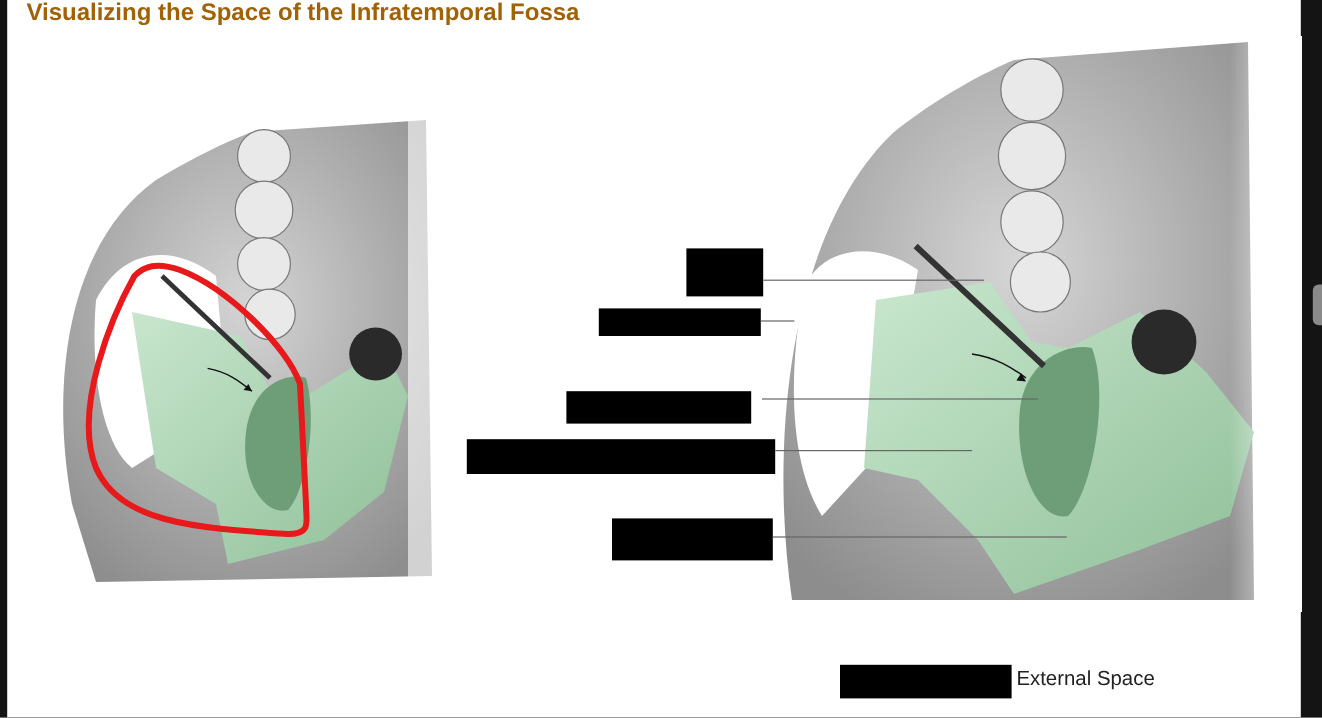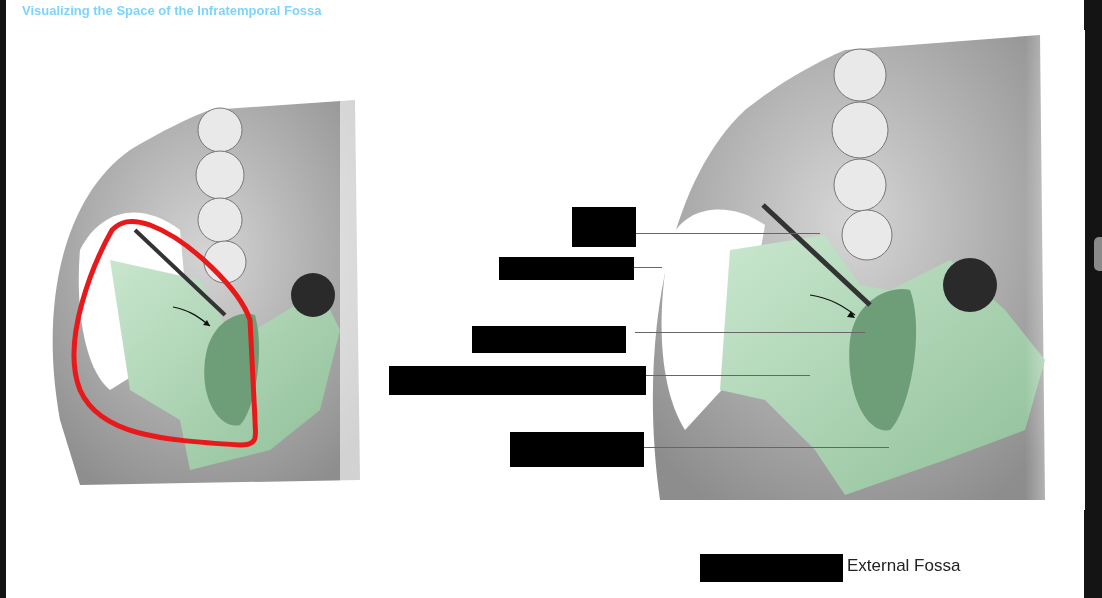--- a/index.html
+++ b/index.html
@@ -1,18 +1,18 @@
 <!DOCTYPE html>
 <html><head>
 <meta charset="utf-8">
 <style>
   html,body{margin:0;padding:0;}
   body{width:1102px;height:598px;position:relative;overflow:hidden;background:#141414;font-family:"Liberation Sans",sans-serif;}
   .page{position:absolute;left:6px;top:0;width:1078px;height:598px;background:#ffffff;}
-  .title{position:absolute;left:22px;top:0px;font-size:13px;font-weight:bold;color:#7dd3fc;letter-spacing:0;line-height:22px;}
+  .title{position:absolute;left:22px;top:0px;font-size:20px;font-weight:bold;color:#a16207;letter-spacing:0;line-height:22px;}
   .scroll-thumb{position:absolute;left:1094px;top:237px;width:8px;height:34px;background:#8a8a8a;border-radius:5px 0 0 5px;}
   .fig{position:absolute;}
   .redact{position:absolute;background:#000;}
   .leader{position:absolute;height:1px;background:#666;}
   .caption{position:absolute;left:847px;top:556px;font-size:17px;color:#222;}
 </style>
 </head>
 <body>
 
 <div class="page"></div>
@@ -89,13 +89,13 @@
 <div class="redact" style="left:472px;top:326px;width:154px;height:27px"></div>
 <div class="leader" style="left:635px;top:332px;width:230px"></div>
 
 <div class="redact" style="left:389px;top:366px;width:257px;height:29px"></div>
 <div class="leader" style="left:646px;top:375px;width:164px"></div>
 
 <div class="redact" style="left:510px;top:432px;width:134px;height:35px"></div>
 <div class="leader" style="left:644px;top:447px;width:245px"></div>
 
 <div class="redact" style="left:700px;top:554px;width:143px;height:28px"></div>
-<div class="caption">External Fossa</div>
+<div class="caption">External Space</div>
 
 </body></html>

